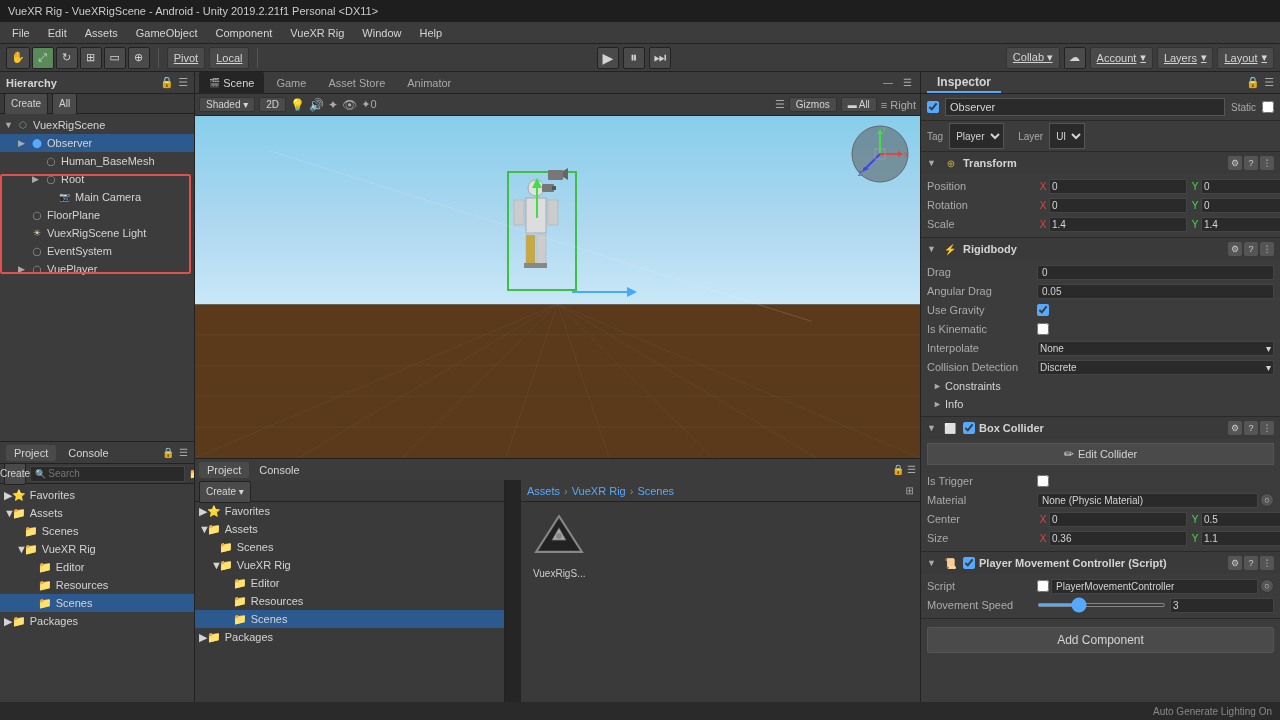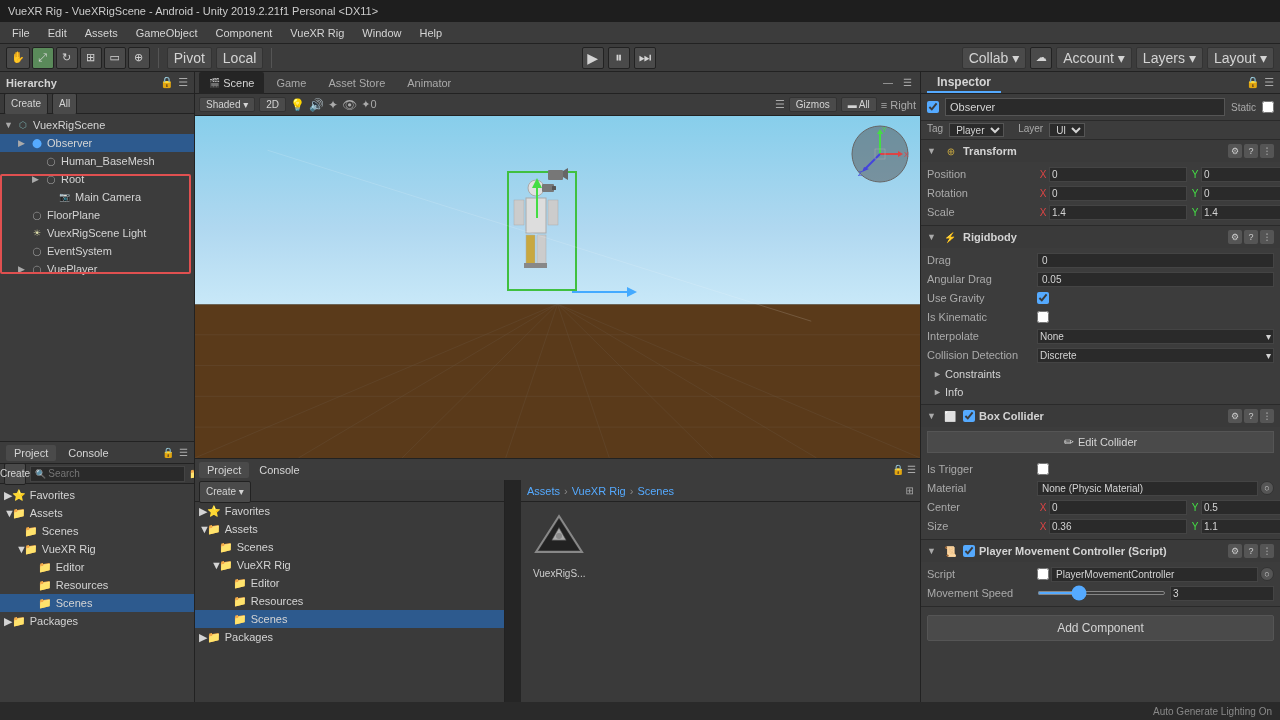--- a/index.html
+++ b/index.html
@@ -424,27 +424,28 @@
       padding: 0 4px;
     }
     .static-label {
       font-size: 10px;
       color: #aaa;
     }
 
     
     .tag-layer-row {
       display: flex;
+      align-items: center;
       padding: 2px 6px;
       gap: 6px;
       border-bottom: 1px solid #2a2a2a;
     }
     .tag-label { font-size: 10px; color: #aaa; }
     .tag-select {
-      height: 14px;
+      height: 26px;
       background: #2a2a2a;
       border: 1px solid #555;
       color: #d4d4d4;
       font-size: 10px;
       padding: 0 2px;
     }
 
     
     .component-section {
       border-bottom: 1px solid #2a2a2a;
@@ -696,24 +697,25 @@
 
     
     .toolbar-dropdown {
       display: flex;
       align-items: center;
       height: 22px;
       padding: 0 6px;
       background: #4a4a4a;
       border: 1px solid #333;
       color: #d4d4d4;
-      font-size: 14px;
+      font-size: 11px;
       cursor: pointer;
       gap: 4px;
       border-radius: 2px;
+      text-decoration: underline;
     }
 
     
     .inspector-icons {
       display: flex;
       gap: 4px;
       align-items: center;
     }
 
     

